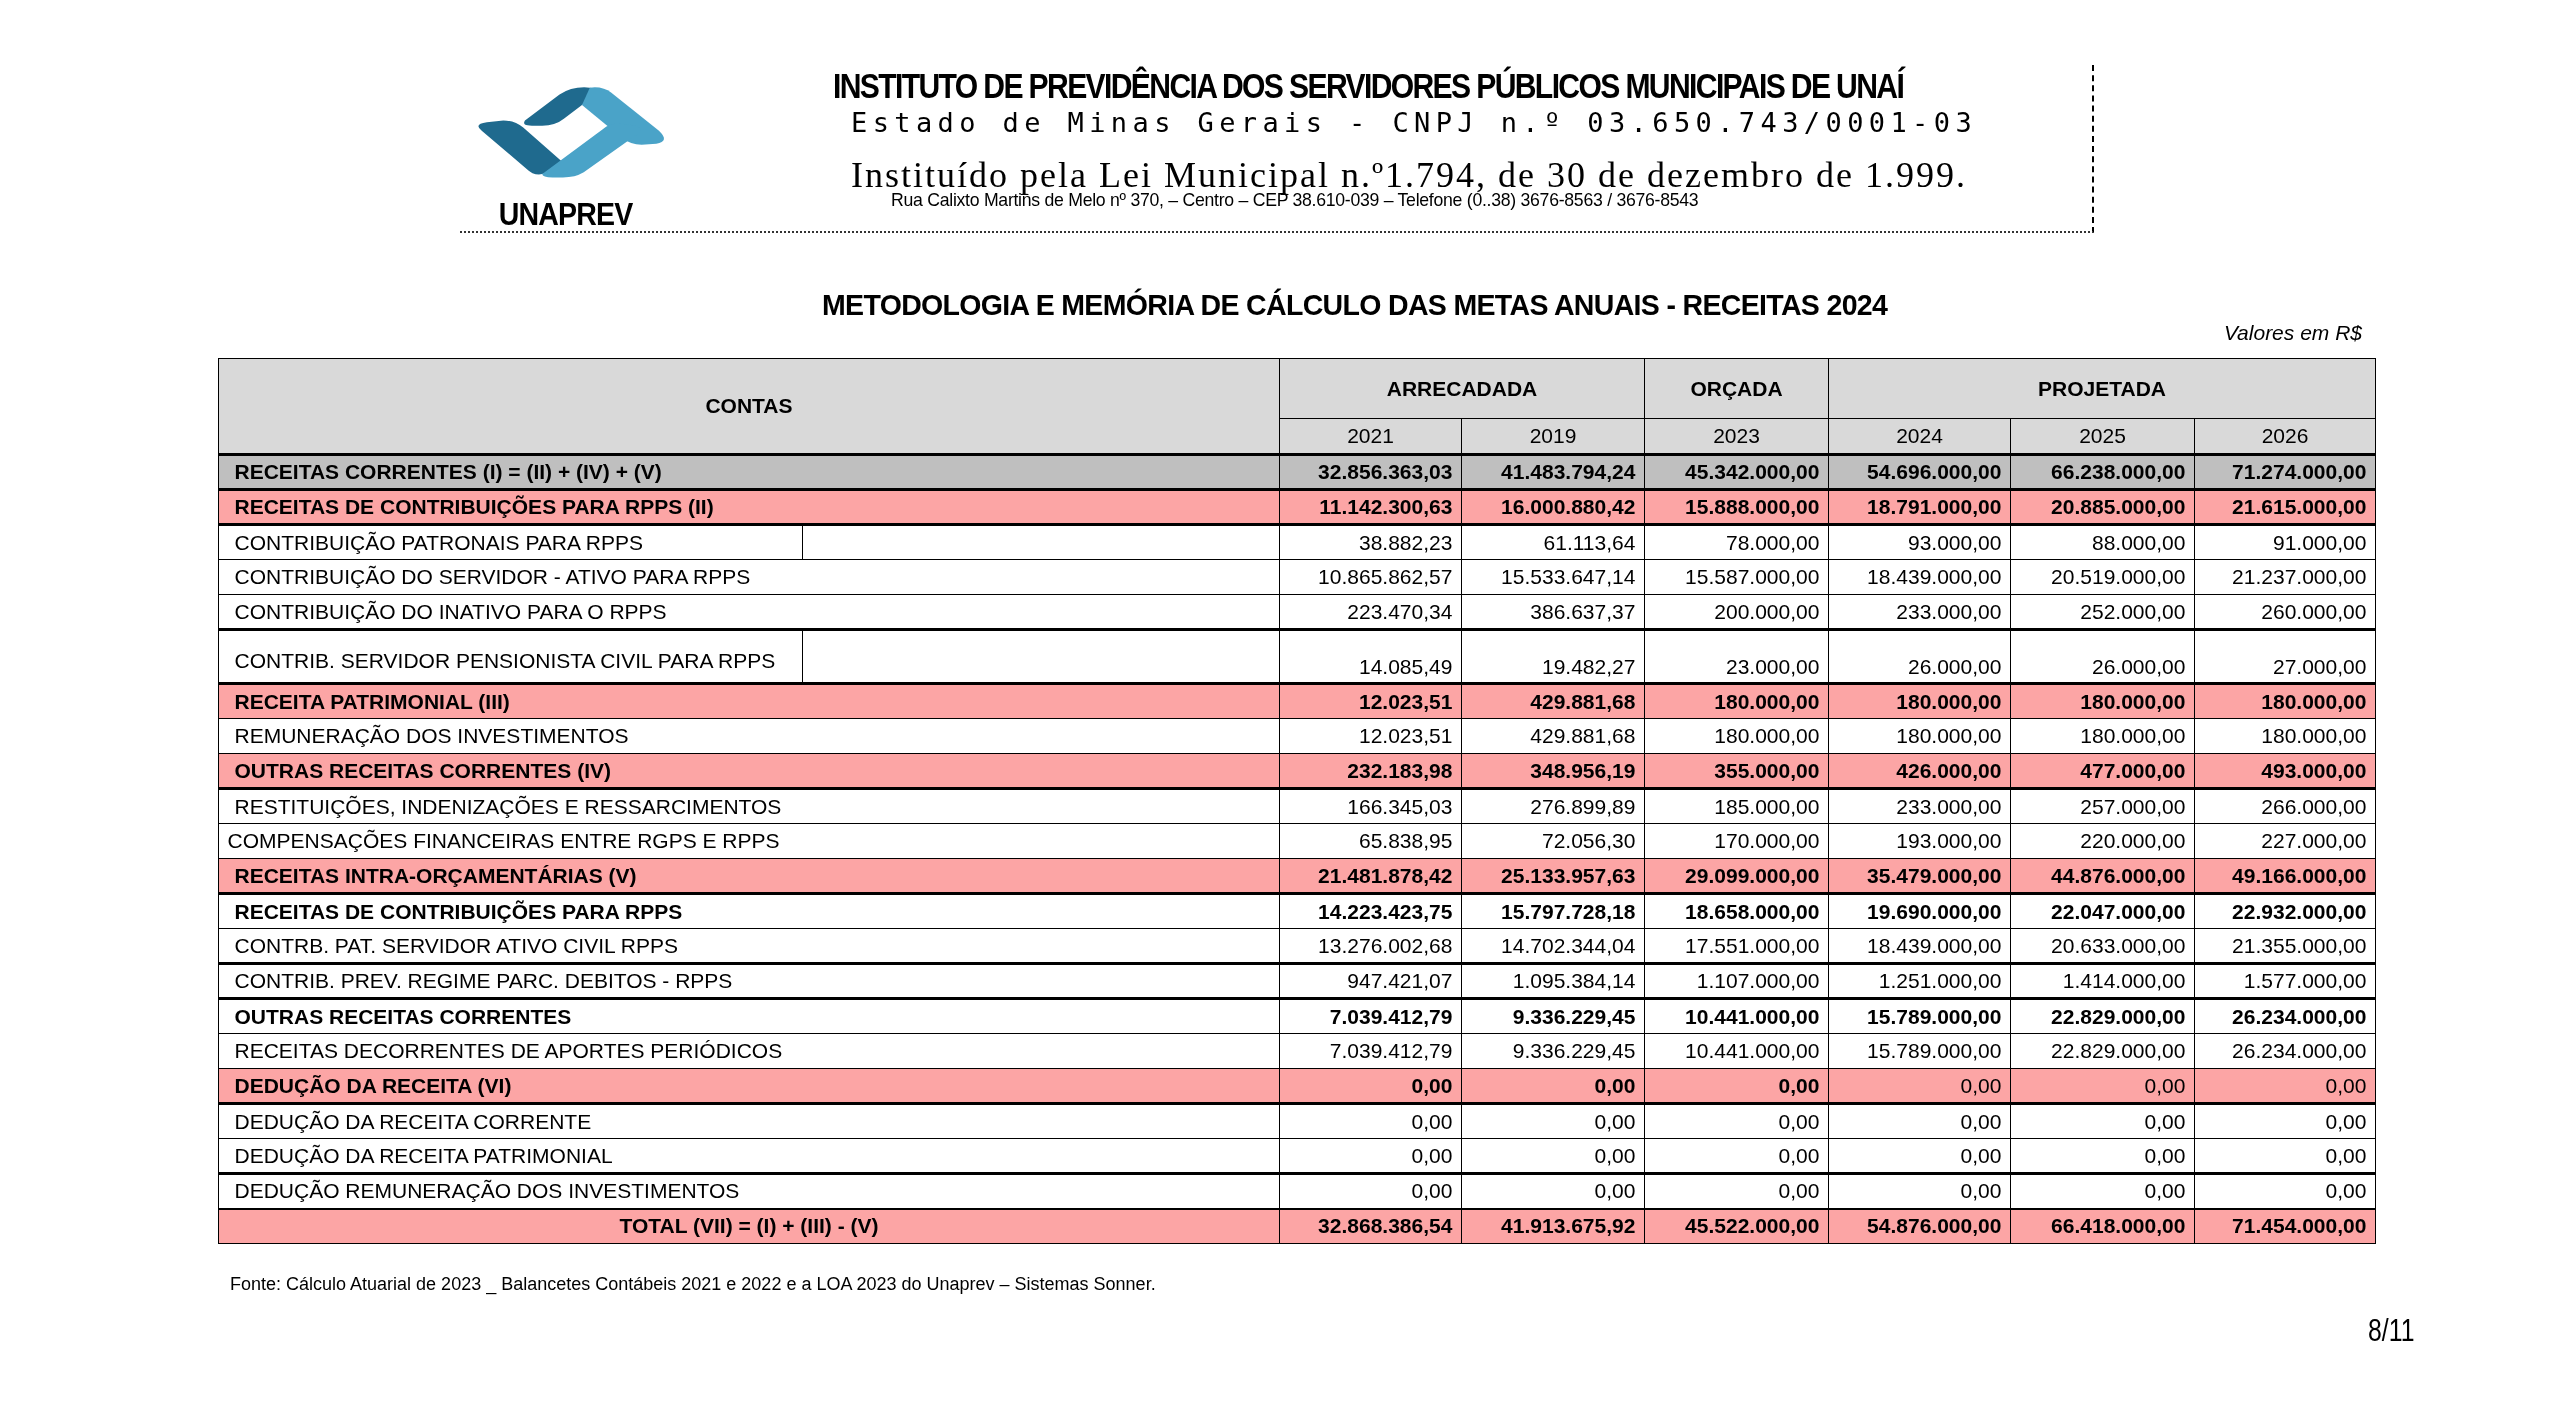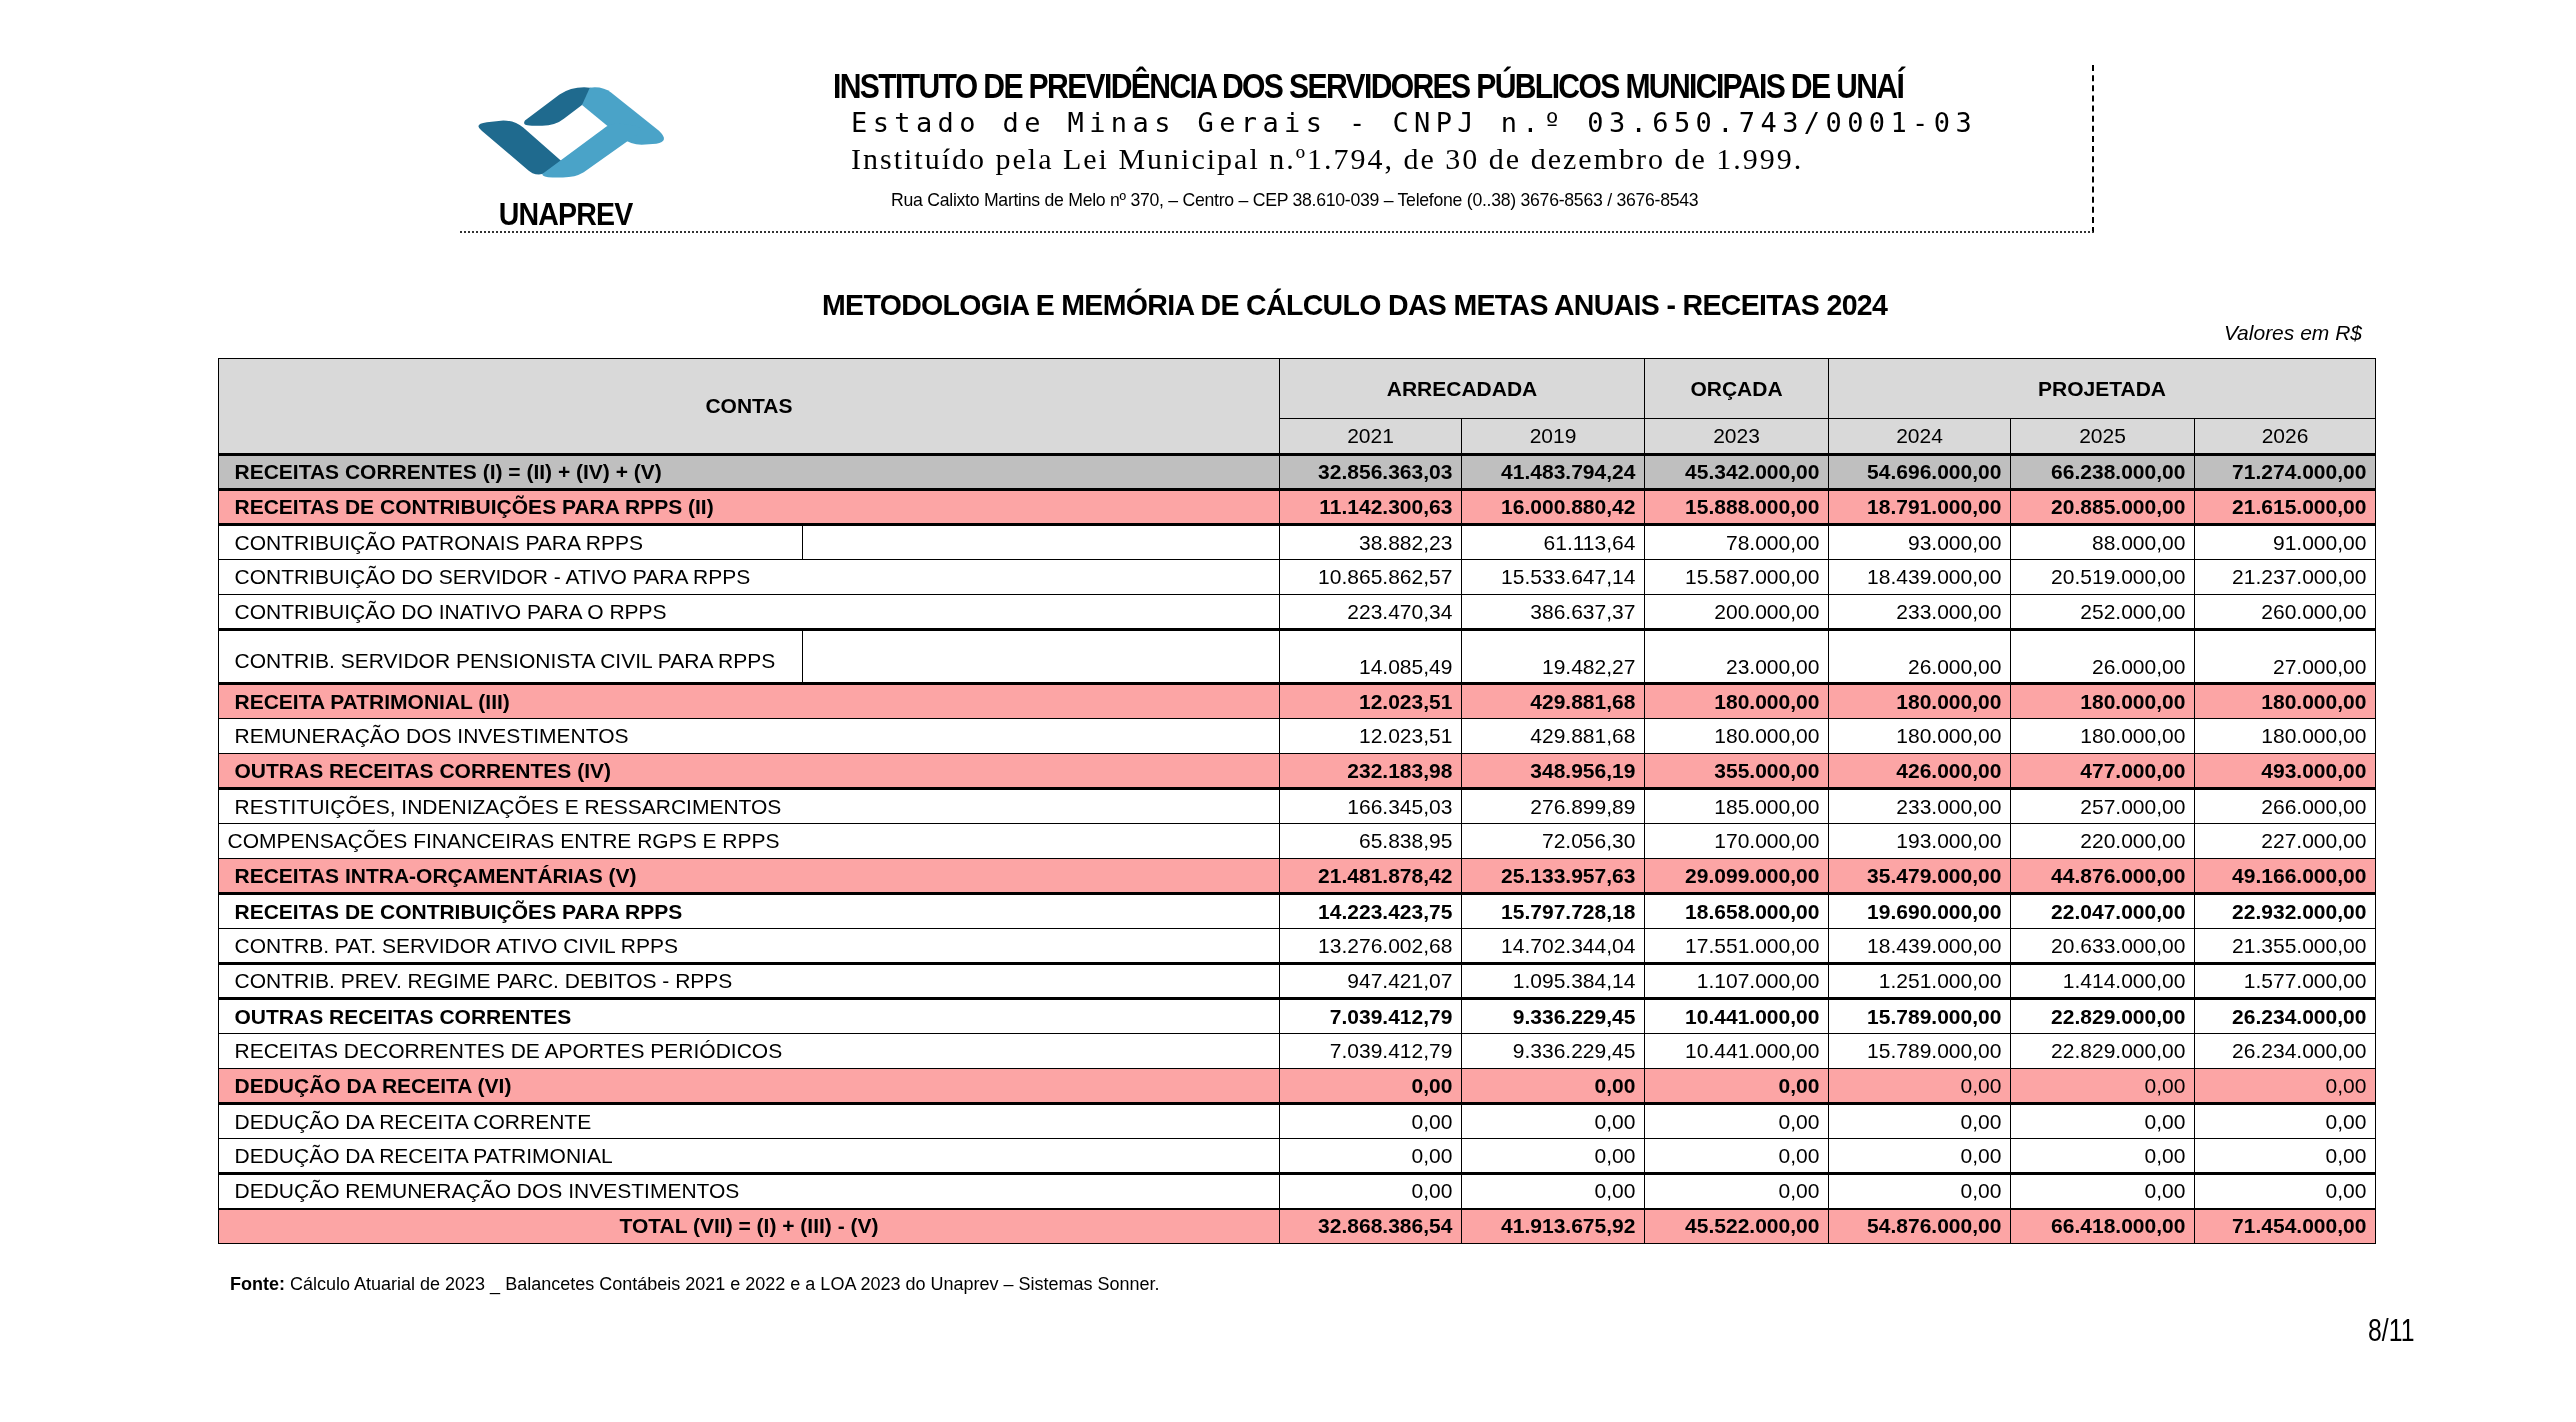--- a/index.html
+++ b/index.html
@@ -5,21 +5,21 @@
   html, body { margin: 0; padding: 0; background: #ffffff; }
   body { width: 2576px; height: 1422px; position: relative; overflow: hidden; font-family: "Liberation Sans", sans-serif; color: #000; }
   .abs { position: absolute; }
 
   
   #logo { left: 473px; top: 79px; width: 199px; height: 102px; }
   #logo-name { left: 466px; top: 197px; width: 199px; text-align: center; font-family: "Liberation Sans", sans-serif; font-weight: bold; font-size: 31px; letter-spacing: -0.9px; transform: scaleX(0.92); transform-origin: center; }
   #head-box { left: 460px; top: 65px; width: 1634px; height: 168px; border-right: 2.6px dashed #000; border-bottom: 2.6px dotted #333; box-sizing: border-box; }
   #inst-name { left: 833px; top: 66px; width: 1161px; text-align: center; font-weight: bold; font-size: 35px; letter-spacing: -1.9px; white-space: nowrap; transform: scaleX(0.86); transform-origin: left; }
   #inst-state { left: 851px; top: 107px; width: 1149px; text-align: left; font-family: "DejaVu Sans Mono", monospace; font-size: 27px; letter-spacing: 5.4px; white-space: nowrap; }
-  #inst-law { left: 851px; top: 142px; width: 1149px; font-family: "Liberation Serif", serif; font-size: 30px; letter-spacing: 2px; white-space: nowrap; }
+  #inst-law { left: 851px; top: 154px; width: 1149px; font-family: "Liberation Serif", serif; font-size: 36px; letter-spacing: 2px; white-space: nowrap; }
   #inst-address { left: 891px; top: 189px; font-size: 19px; letter-spacing: -0.3px; white-space: nowrap; transform: scaleX(0.93); transform-origin: left; }
 
   
   #doc-title { left: 822px; top: 288px; font-weight: bold; font-size: 30px; white-space: nowrap; letter-spacing: -0.7px; transform: scaleX(0.95); transform-origin: left; }
   #doc-units { right: 214px; top: 321px; font-style: italic; font-size: 21px; white-space: nowrap; }
 
   
   #table { left: 218px; top: 349px; border-collapse: collapse; table-layout: fixed; font-size: 21px; margin-top: 9px; }
   #table td, #table th { border: 1.7px solid #000; padding: 0 7px; height: 35px; box-sizing: border-box; white-space: nowrap; overflow: hidden; }
   #table th { background: #d9d9d9; font-weight: bold; font-size: 21px; text-align: center; }
@@ -33,21 +33,21 @@
   #table tr.thick-top td { border-top-width: 3.5px; }
   #table tr.tall td { height: 54px; vertical-align: bottom; padding-bottom: 3.5px; }
   #table tr.tall td.lbl { vertical-align: top; white-space: normal; line-height: 23px; padding-top: 18px; padding-left: 5.2px; text-indent: 10.4px; }
   #table td.lbl.split-left { border-right: 1.7px solid #000; }
   #table td.split-right { background: #fff; }
   #table td.center { text-align: center; }
   #table td.nb { font-weight: normal !important; }
   #table tr.total td { border-top-width: 2.6px; }
 
   #footer-note { left: 230px; top: 1274px; font-size: 18px; white-space: nowrap; }
-  #footer-note b { font-weight: bold; }
+  #footer-note b { font-weight: normal; }
   #page-number { left: 2368px; top: 1313px; font-size: 31px; transform: scaleX(0.8); transform-origin: left; }
 </style>
 </head>
 <body>
 
 <div class="abs" id="head-box"></div>
 
 <svg class="abs" id="logo" viewBox="0 0 230 118">
   <path d="M60 48 L100 18 Q115 8 135 10 L150 12 L105 46 Q95 54 80 54 L68 54 Q56 54 60 48 Z" fill="#1f6a8e"></path>
   <path d="M135 10 Q150 8 160 16 L215 60 Q228 72 212 75 L195 76 Q182 76 172 68 L126 30 Z" fill="#4aa3c8"></path>

